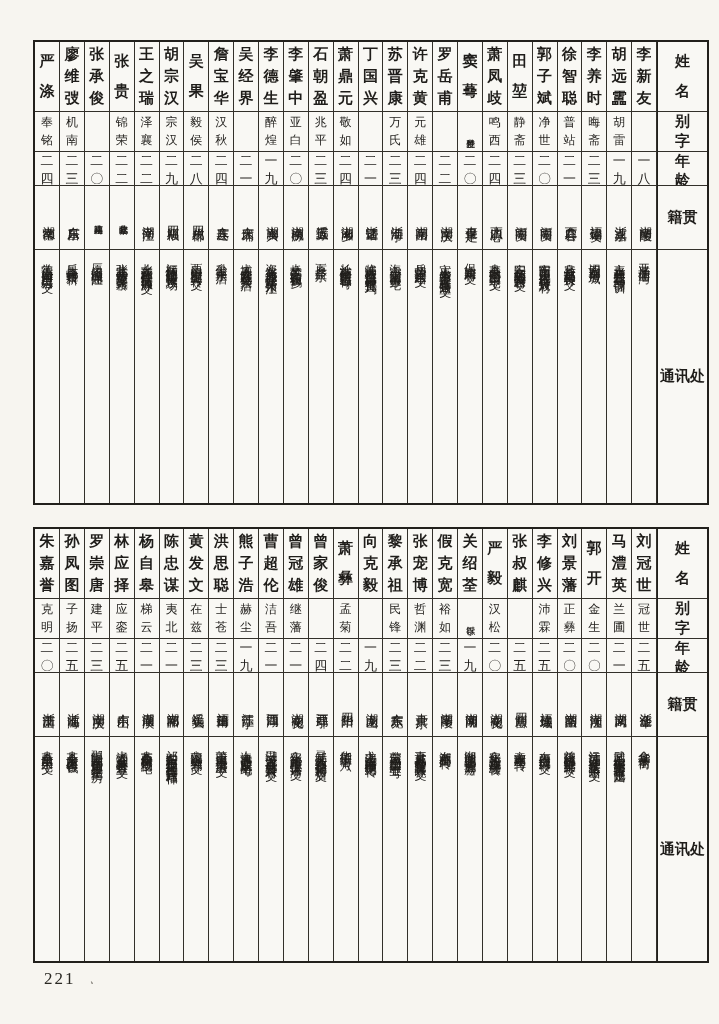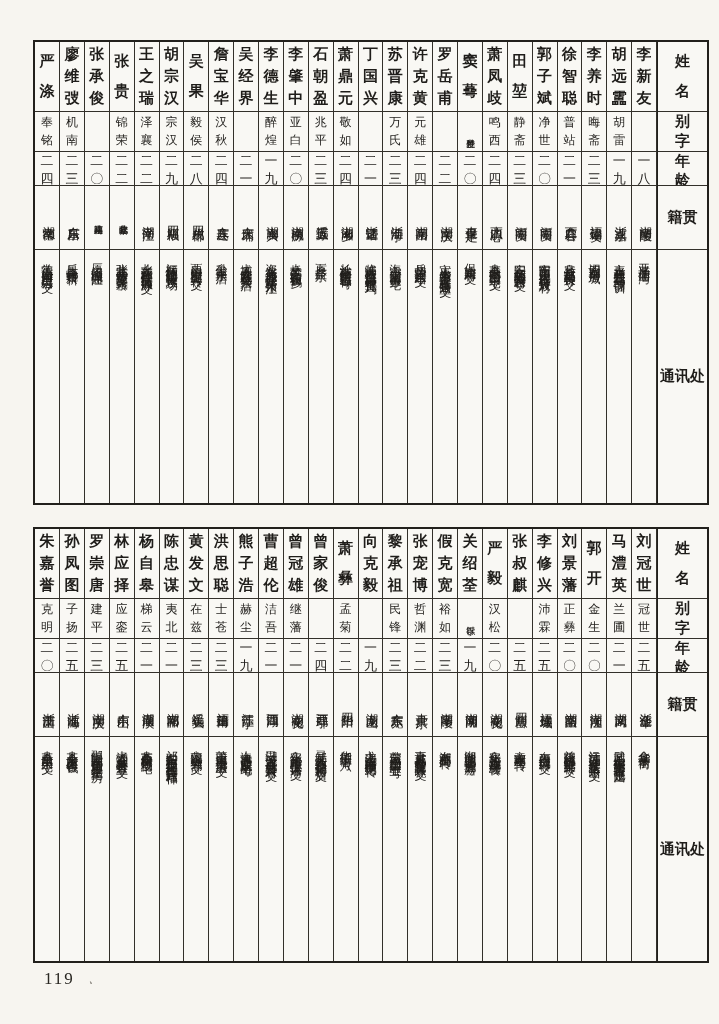--- a/index.html
+++ b/index.html
@@ -1413,15 +1413,15 @@
         </div>
         <div class="cell c-native">
           <span class="vt">浙江萧山</span>
         </div>
         <div class="cell c-address">
           <span class="vt">本县东门口朱宅交</span>
         </div>
       </div>
     </div>
   <div class="pagenum">
-    <span>119</span><span class="tick">、</span>
+    <span>221</span><span class="tick">、</span>
   </div>
 </div>
 
 </body></html>

